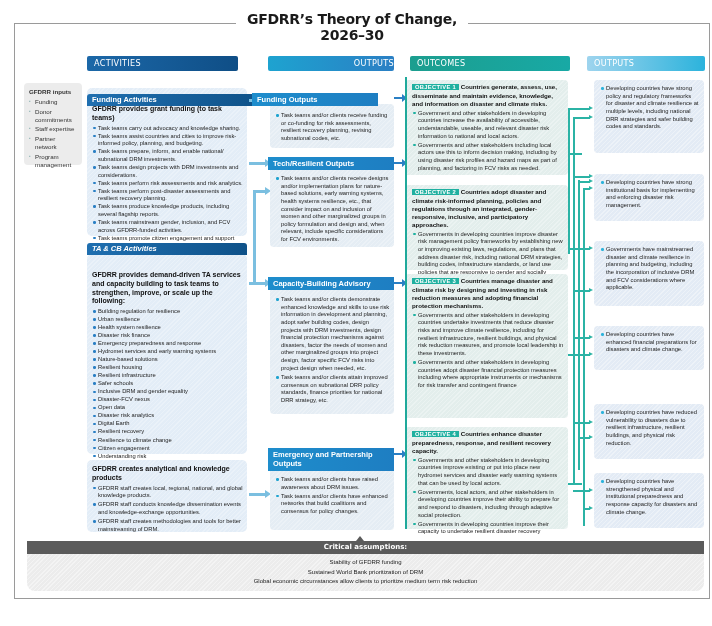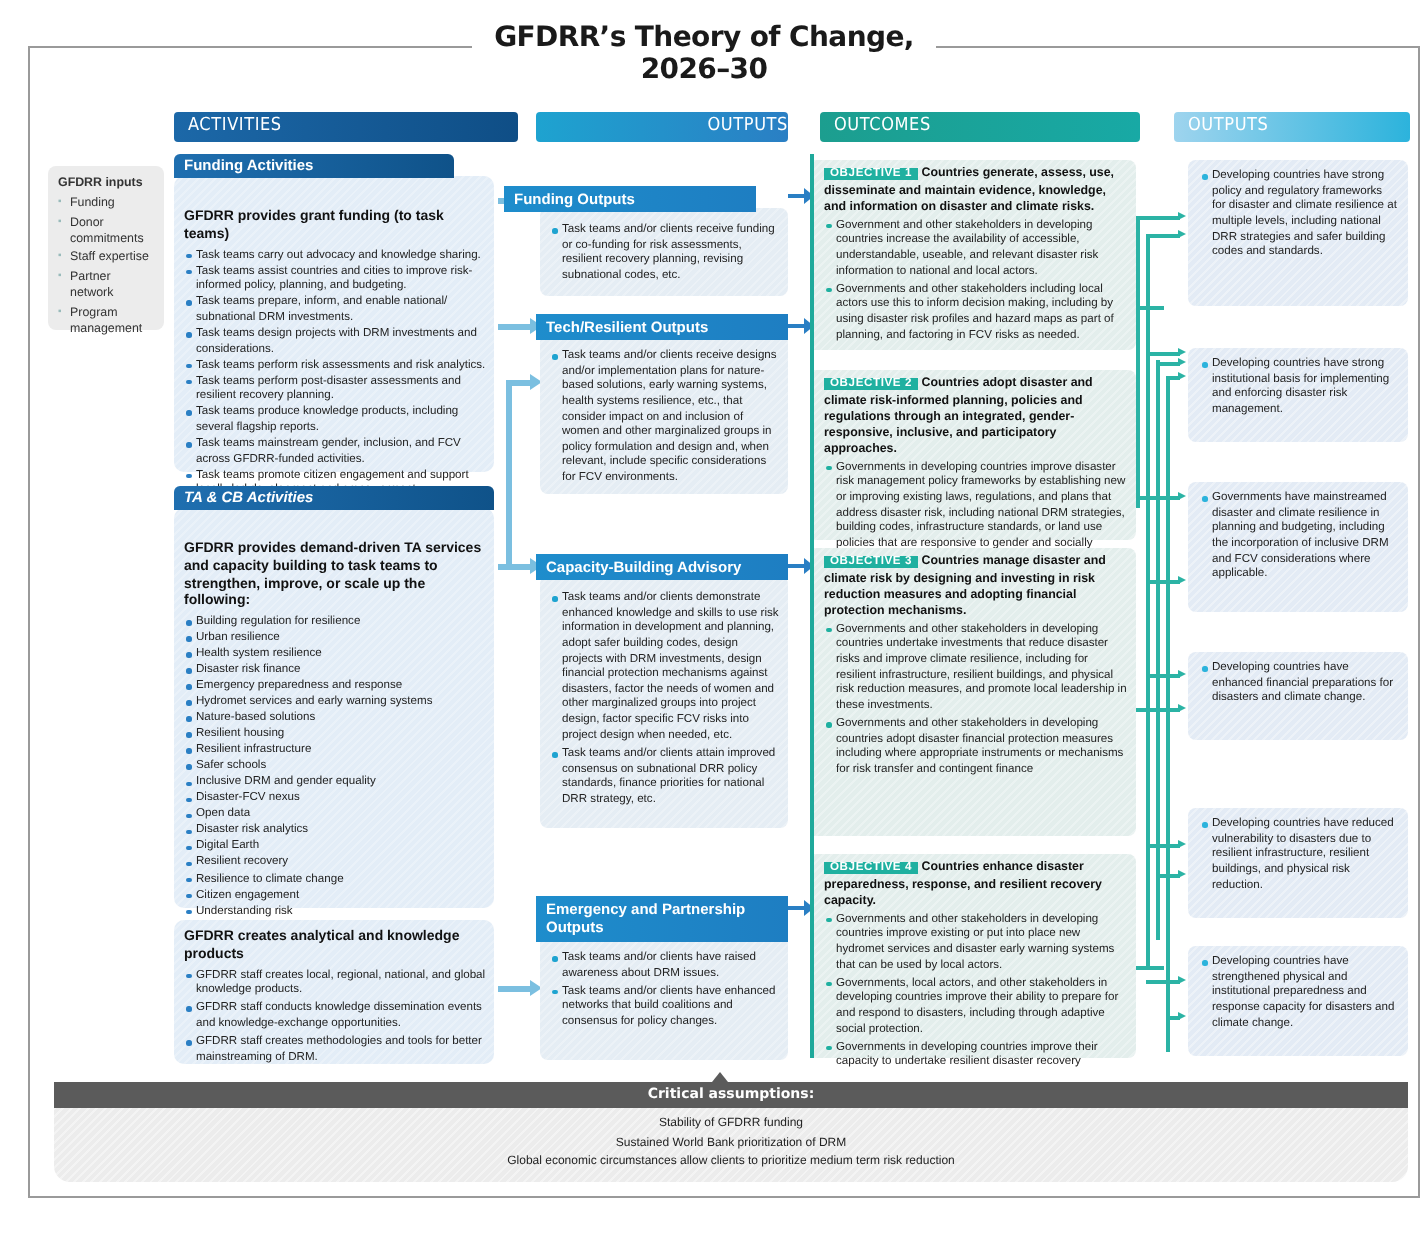--- a/index.html
+++ b/index.html
@@ -3,21 +3,21 @@
 <meta charset="utf-8">
 <style>
   * { box-sizing: border-box; margin: 0; padding: 0; }
   body { width: 712px; height: 626px; background: #ffffff; font-family: "Liberation Sans", sans-serif; position: relative; overflow: hidden; color: #1a1a1a; }
   .frame { position: absolute; left: 14px; top: 23px; width: 696px; height: 576px; border: 1px solid #9a9a9a; border-top: none; }
   .frame-top-l { position: absolute; left: 14px; top: 23px; width: 222px; height: 1px; background: #9a9a9a; }
   .frame-top-r { position: absolute; left: 468px; top: 23px; width: 242px; height: 1px; background: #9a9a9a; }
   .title { position: absolute; left: 236px; top: 11px; width: 232px; text-align: center; font-family: "DejaVu Sans", sans-serif; font-weight: bold; font-size: 14px; color: #1a1a1a; letter-spacing: -0.3px; }
 
   .col-head { position: absolute; top: 56px; height: 15px; border-radius: 2px; color: #fff; font-size: 9px; padding-left: 7px; line-height: 15px; letter-spacing: 0.3px; font-family: "DejaVu Sans Condensed", "DejaVu Sans", sans-serif; }
-  .ch-act { left: 87px; width: 172px; background: linear-gradient(90deg,#1c68a8,#0f4e86); }
+  .ch-act { left: 87px; width: 151px; background: linear-gradient(90deg,#1c68a8,#0f4e86); }
   .ch-out { left: 268px; width: 126px; background: linear-gradient(90deg,#1ea3d0,#2a7fc4); text-align: right; }
   .ch-oc  { left: 410px; width: 160px; background: linear-gradient(90deg,#1c9e8f,#18a9a5); }
   .ch-imp { left: 587px; width: 118px; background: linear-gradient(90deg,#9ed4ee,#2cb3dc); }
 
   .inputs { position: absolute; left: 24px; top: 83px; width: 58px; height: 82px; background: #ececec; border-radius: 4px; padding: 5px 5px; font-size: 6.2px; line-height: 1.35; color: #333; }
   .inputs .ih { font-weight: bold; margin-bottom: 2px; }
   .inputs .ii { padding-left: 6px; position: relative; margin-bottom: 1px; }
   .inputs .ii:before { content: "\25AA"; position: absolute; left: 0; color: #9bb; font-size: 5px; }
 
   .panel { position: absolute; background: #e3edf7; border-radius: 5px; background-image: repeating-linear-gradient(135deg, rgba(255,255,255,0.25) 0 1px, transparent 1px 3px); }
@@ -87,21 +87,21 @@
       <li>Task teams prepare, inform, and enable national/ subnational DRM investments.</li>
       <li>Task teams design projects with DRM investments and considerations.</li>
       <li>Task teams perform risk assessments and risk analytics.</li>
       <li>Task teams perform post-disaster assessments and resilient recovery planning.</li>
       <li>Task teams produce knowledge products, including several flagship reports.</li>
       <li>Task teams mainstream gender, inclusion, and FCV across GFDRR-funded activities.</li>
       <li>Task teams promote citizen engagement and support locally led development and empowerment.</li>
     </ul>
   </div>
 </div>
-<div class="phead" style="left:87px; top:77px; width:140px;">Funding Activities</div>
+<div class="phead" style="left:87px; top:94px; width:173px;">Funding Activities</div>
 
 <div class="panel" style="left:87px; top:254px; width:160px; height:200px;">
   <div style="padding:17px 4px 0 5px;">
     <div class="psub">GFDRR provides demand-driven TA services and capacity building to task teams to strengthen, improve, or scale up the following:</div>
     <ul class="blist tight">
       <li>Building regulation for resilience</li>
       <li>Urban resilience</li>
       <li>Health system resilience</li>
       <li>Disaster risk finance</li>
       <li>Emergency preparedness and response</li>

